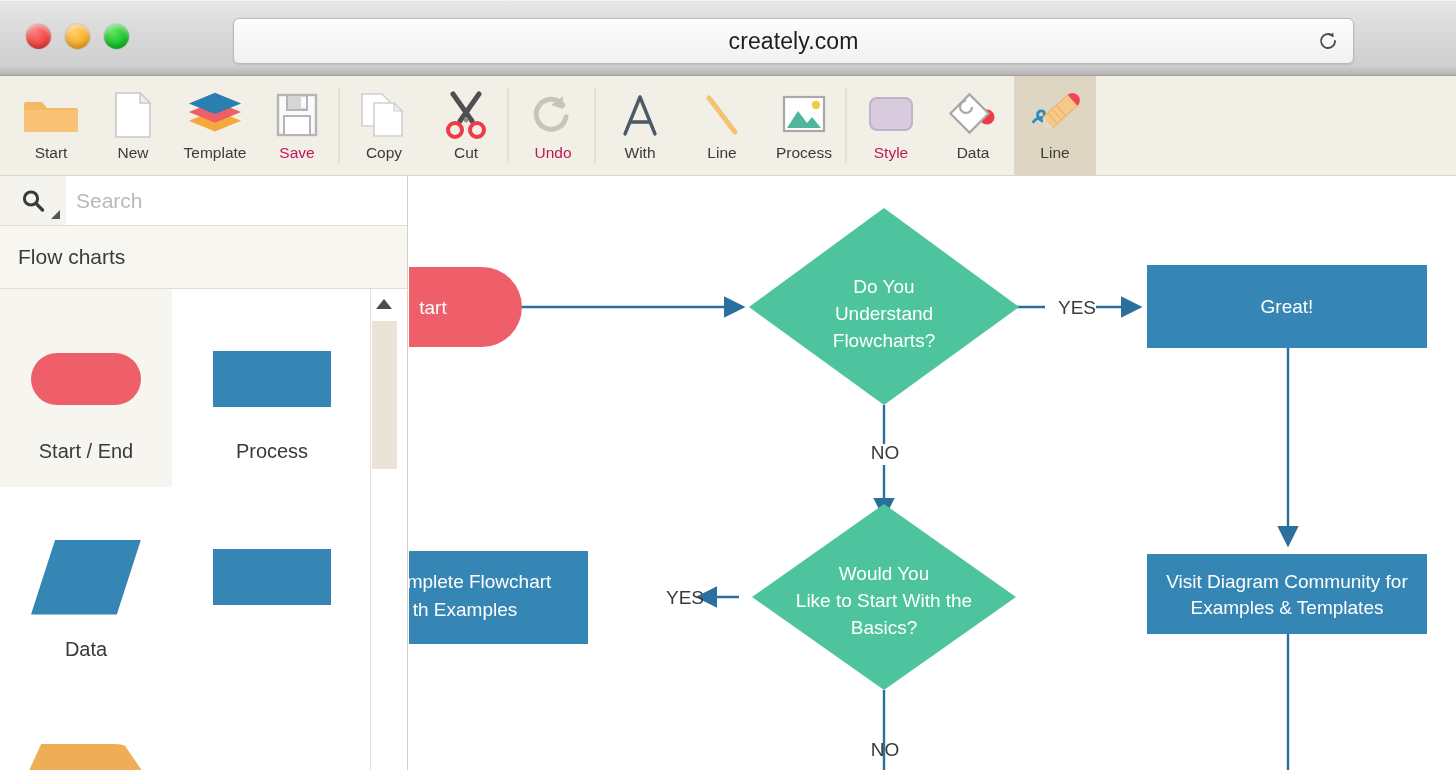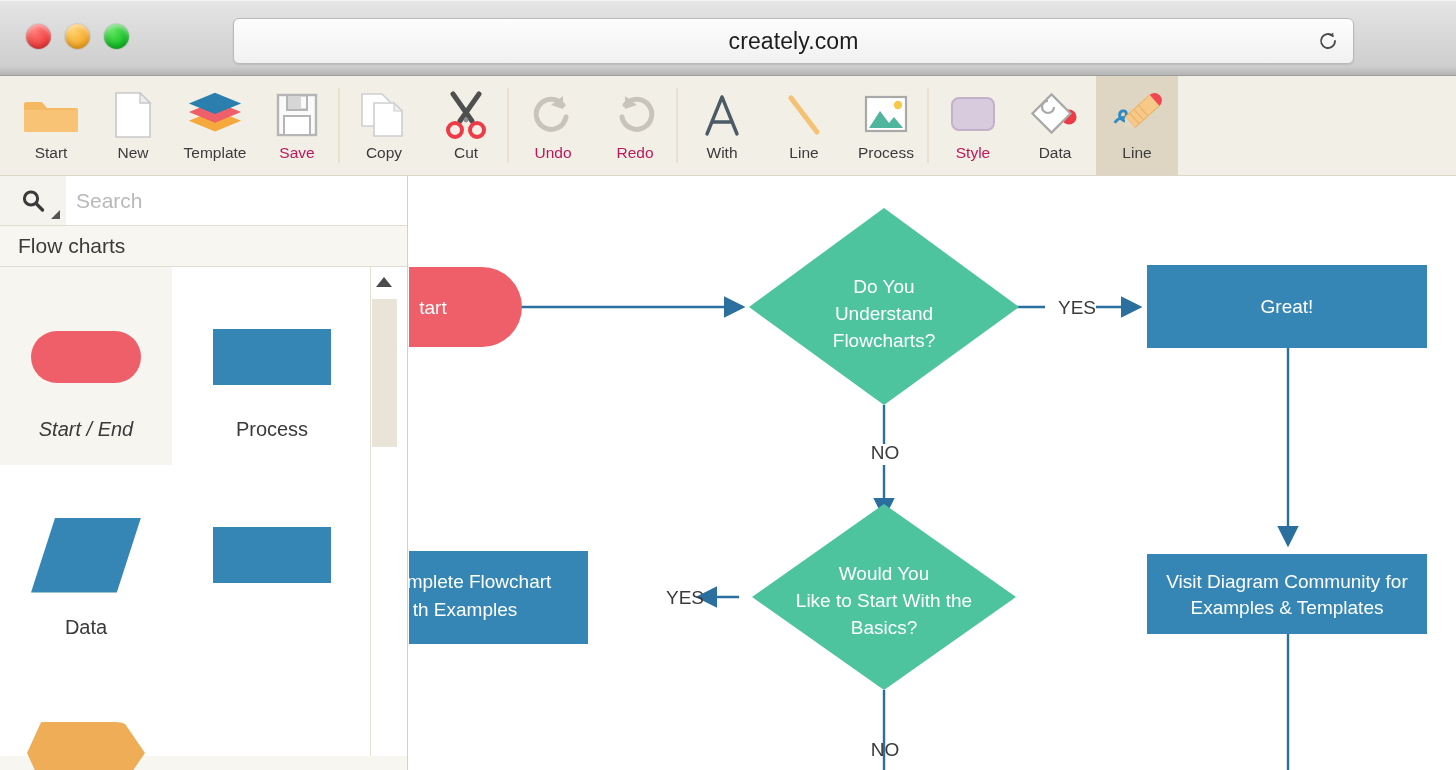--- a/index.html
+++ b/index.html
@@ -122,21 +122,21 @@
     flex: 1; height: 100%;
     background: #ffffff;
     border: none; outline: none;
     font-size: 21px; color: #b91c1c;
     padding: 0 10px;
     font-family: "Liberation Sans", sans-serif;
   }
   .search-input::placeholder { color: #b9b9b9; }
 
   .cat-header {
-    height: 41px;
+    height: 63px;
     display: flex; align-items: center;
     padding-left: 18px;
     font-size: 21px; color: #3b3b3b;
     background: #f8f6f1;
     border-bottom: 1px solid #e2ddd1;
     box-sizing: border-box;
   }
 
   .shape-area {
     position: relative;
@@ -150,21 +150,21 @@
     grid-template-columns: 172px 200px;
     grid-auto-rows: 198px;
   }
   .shape-cell {
     display: flex; flex-direction: column;
     align-items: center; justify-content: flex-start;
     padding-top: 45px;
     box-sizing: border-box;
     cursor: default;
   }
-  .shape-cell.hl { background: #f7f5f0; font-style: italic; }
+  .shape-cell.hl { background: #f7f5f0; }
   .shape-visual {
     height: 90px; width: 120px;
     display: flex; align-items: center; justify-content: center;
   }
   .shape-label {
     margin-top: 16px;
     font-size: 20px; color: #3a3a3a;
   }
   
   .sh-startend {
@@ -329,29 +329,20 @@
     <div class="tb-item disabled">
       <span class="tb-icon">
         <svg width="48" height="46" viewBox="0 0 48 46">
           <path d="M34 13 a15 15 0 1 0 3 12" fill="none" stroke="#c9c4bb" stroke-width="5" stroke-linecap="round"></path>
           <path d="M34 4 L34 17 L22 13 Z" fill="#c9c4bb"></path>
         </svg>
       </span>
       <span class="tb-label">Undo</span>
     </div>
 
-    <div class="tb-item disabled">
-      <span class="tb-icon">
-        <svg width="48" height="46" viewBox="0 0 48 46">
-          <path d="M14 13 a15 15 0 1 1-3 12" fill="none" stroke="#c9c4bb" stroke-width="5" stroke-linecap="round"></path>
-          <path d="M14 4 L14 17 L26 13 Z" fill="#c9c4bb"></path>
-        </svg>
-      </span>
-      <span class="tb-label">Redo</span>
-    </div>
 
     <div class="tb-sep"></div>
 
     <div class="tb-item">
       <span class="tb-icon">
         <svg width="46" height="46" viewBox="0 0 46 46">
           <path d="M23 5 L38 42 M23 5 L8 42 M14 30 H32" stroke="#4b5a66" stroke-width="3.4" fill="none" stroke-linecap="round" stroke-linejoin="round"></path>
         </svg>
       </span>
       <span class="tb-label">With</span>

